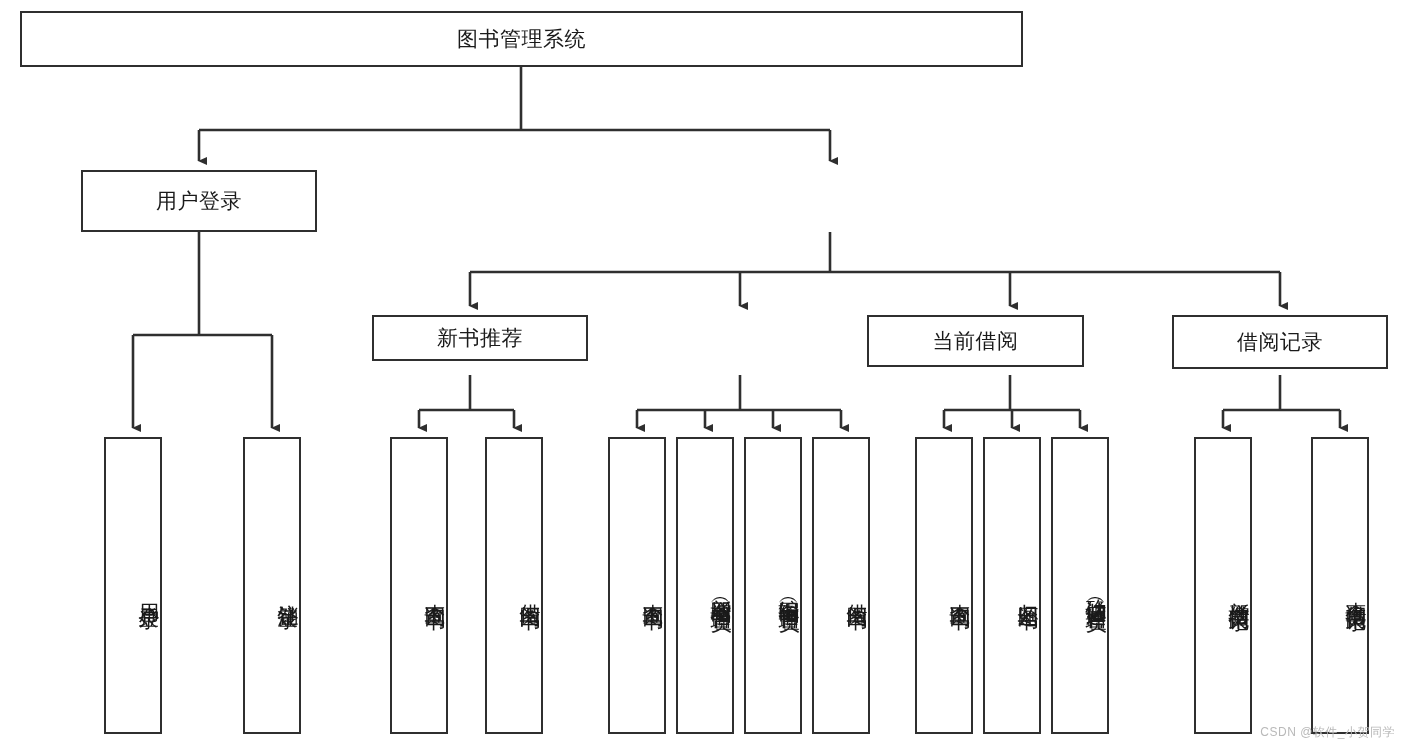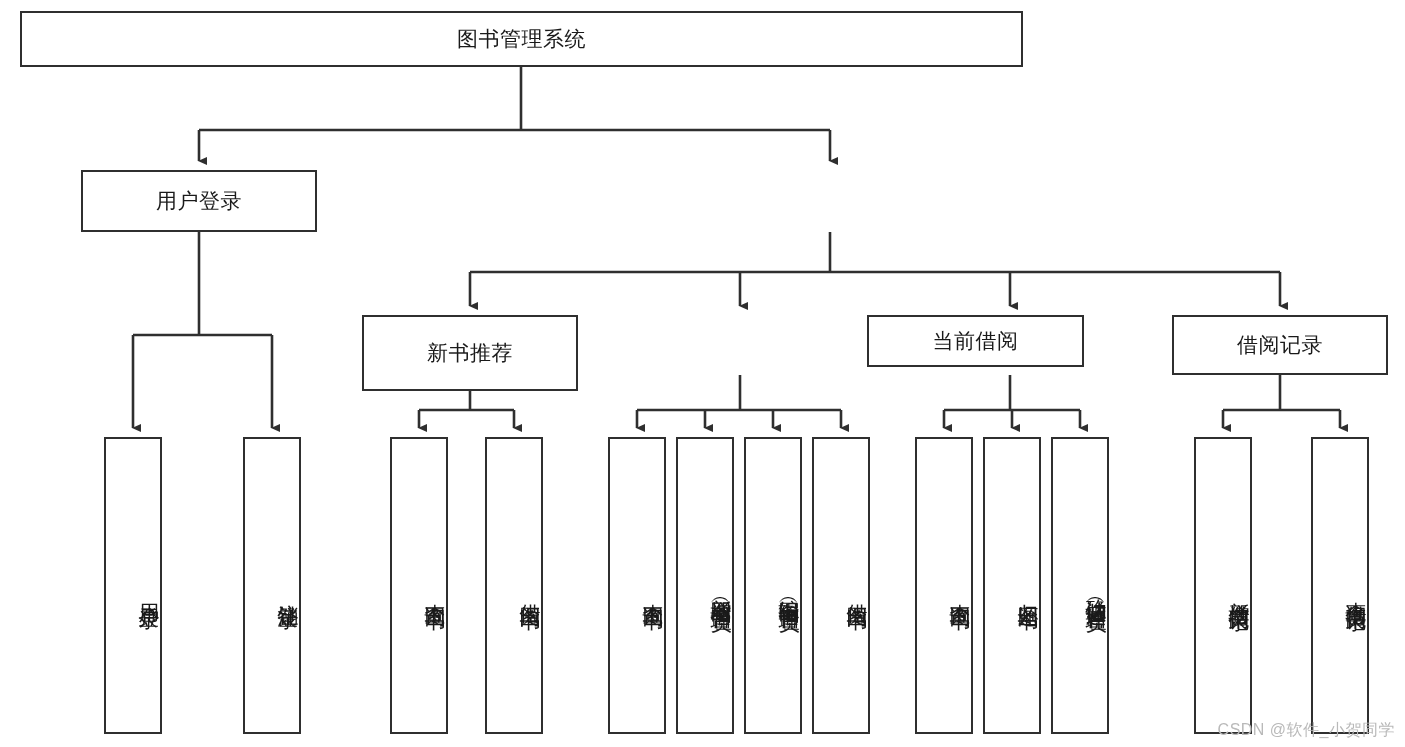--- a/index.html
+++ b/index.html
@@ -52,21 +52,21 @@
   }
   .node.vert span {
     writing-mode: vertical-rl;
     text-orientation: upright;
     display: block;
   }
   .watermark {
     position: absolute;
     right: 10px;
     bottom: 6px;
-    font-size: 16px;
+    font-size: 12px;
     color: #b9b9b9;
     white-space: nowrap;
     letter-spacing: 0.5px;
   }
 </style>
 </head>
 <body>
 
 <div id="canvas">
 
@@ -121,27 +121,27 @@
   </svg>
 
   <div class="node horiz" style="left: 20px; top: 11px; width: 1003px; height: 56px;">
     <span>图书管理系统</span>
   </div>
 
   <div class="node horiz" style="left: 81px; top: 170px; width: 236px; height: 62px;">
     <span>用户登录</span>
   </div>
 
-  <div class="node horiz" style="left: 362px; top: 315px; width: 216px; height: 76px;">
+  <div class="node horiz" style="left: 372px; top: 315px; width: 216px; height: 46px;">
     <span>新书推荐</span>
   </div>
   <div class="node horiz" style="left: 867px; top: 315px; width: 217px; height: 52px;">
     <span>当前借阅</span>
   </div>
-  <div class="node horiz" style="left: 1172px; top: 315px; width: 216px; height: 60px;">
+  <div class="node horiz" style="left: 1172px; top: 315px; width: 216px; height: 54px;">
     <span>借阅记录</span>
   </div>
 
   <div class="node vert" style="left: 104px; top: 437px; width: 58px; height: 297px;">
     <span>用户登录</span>
   </div>
   <div class="node vert" style="left: 243px; top: 437px; width: 58px; height: 297px;">
     <span>注销登录</span>
   </div>
   <div class="node vert" style="left: 390px; top: 437px; width: 58px; height: 297px;">

